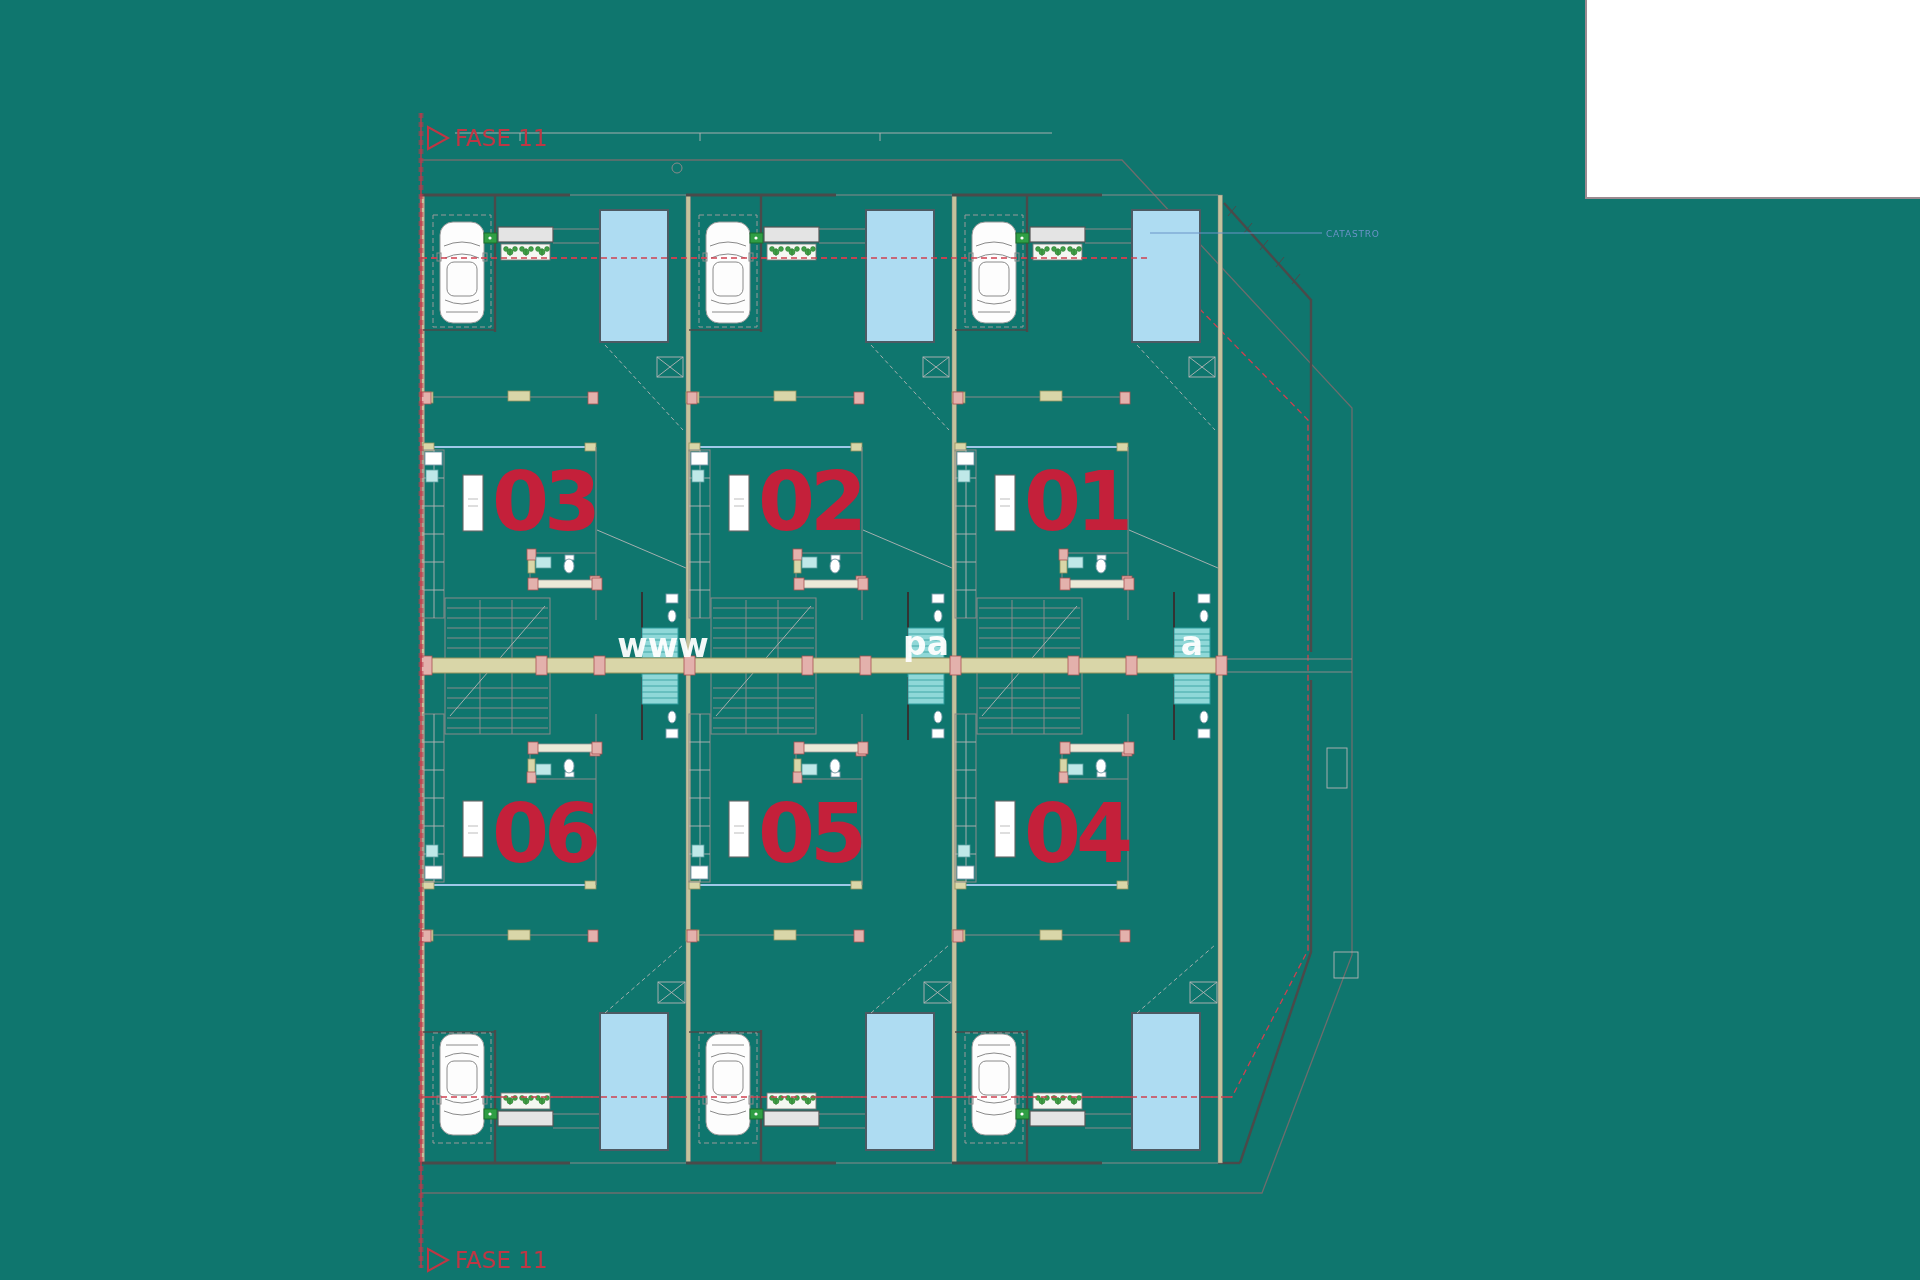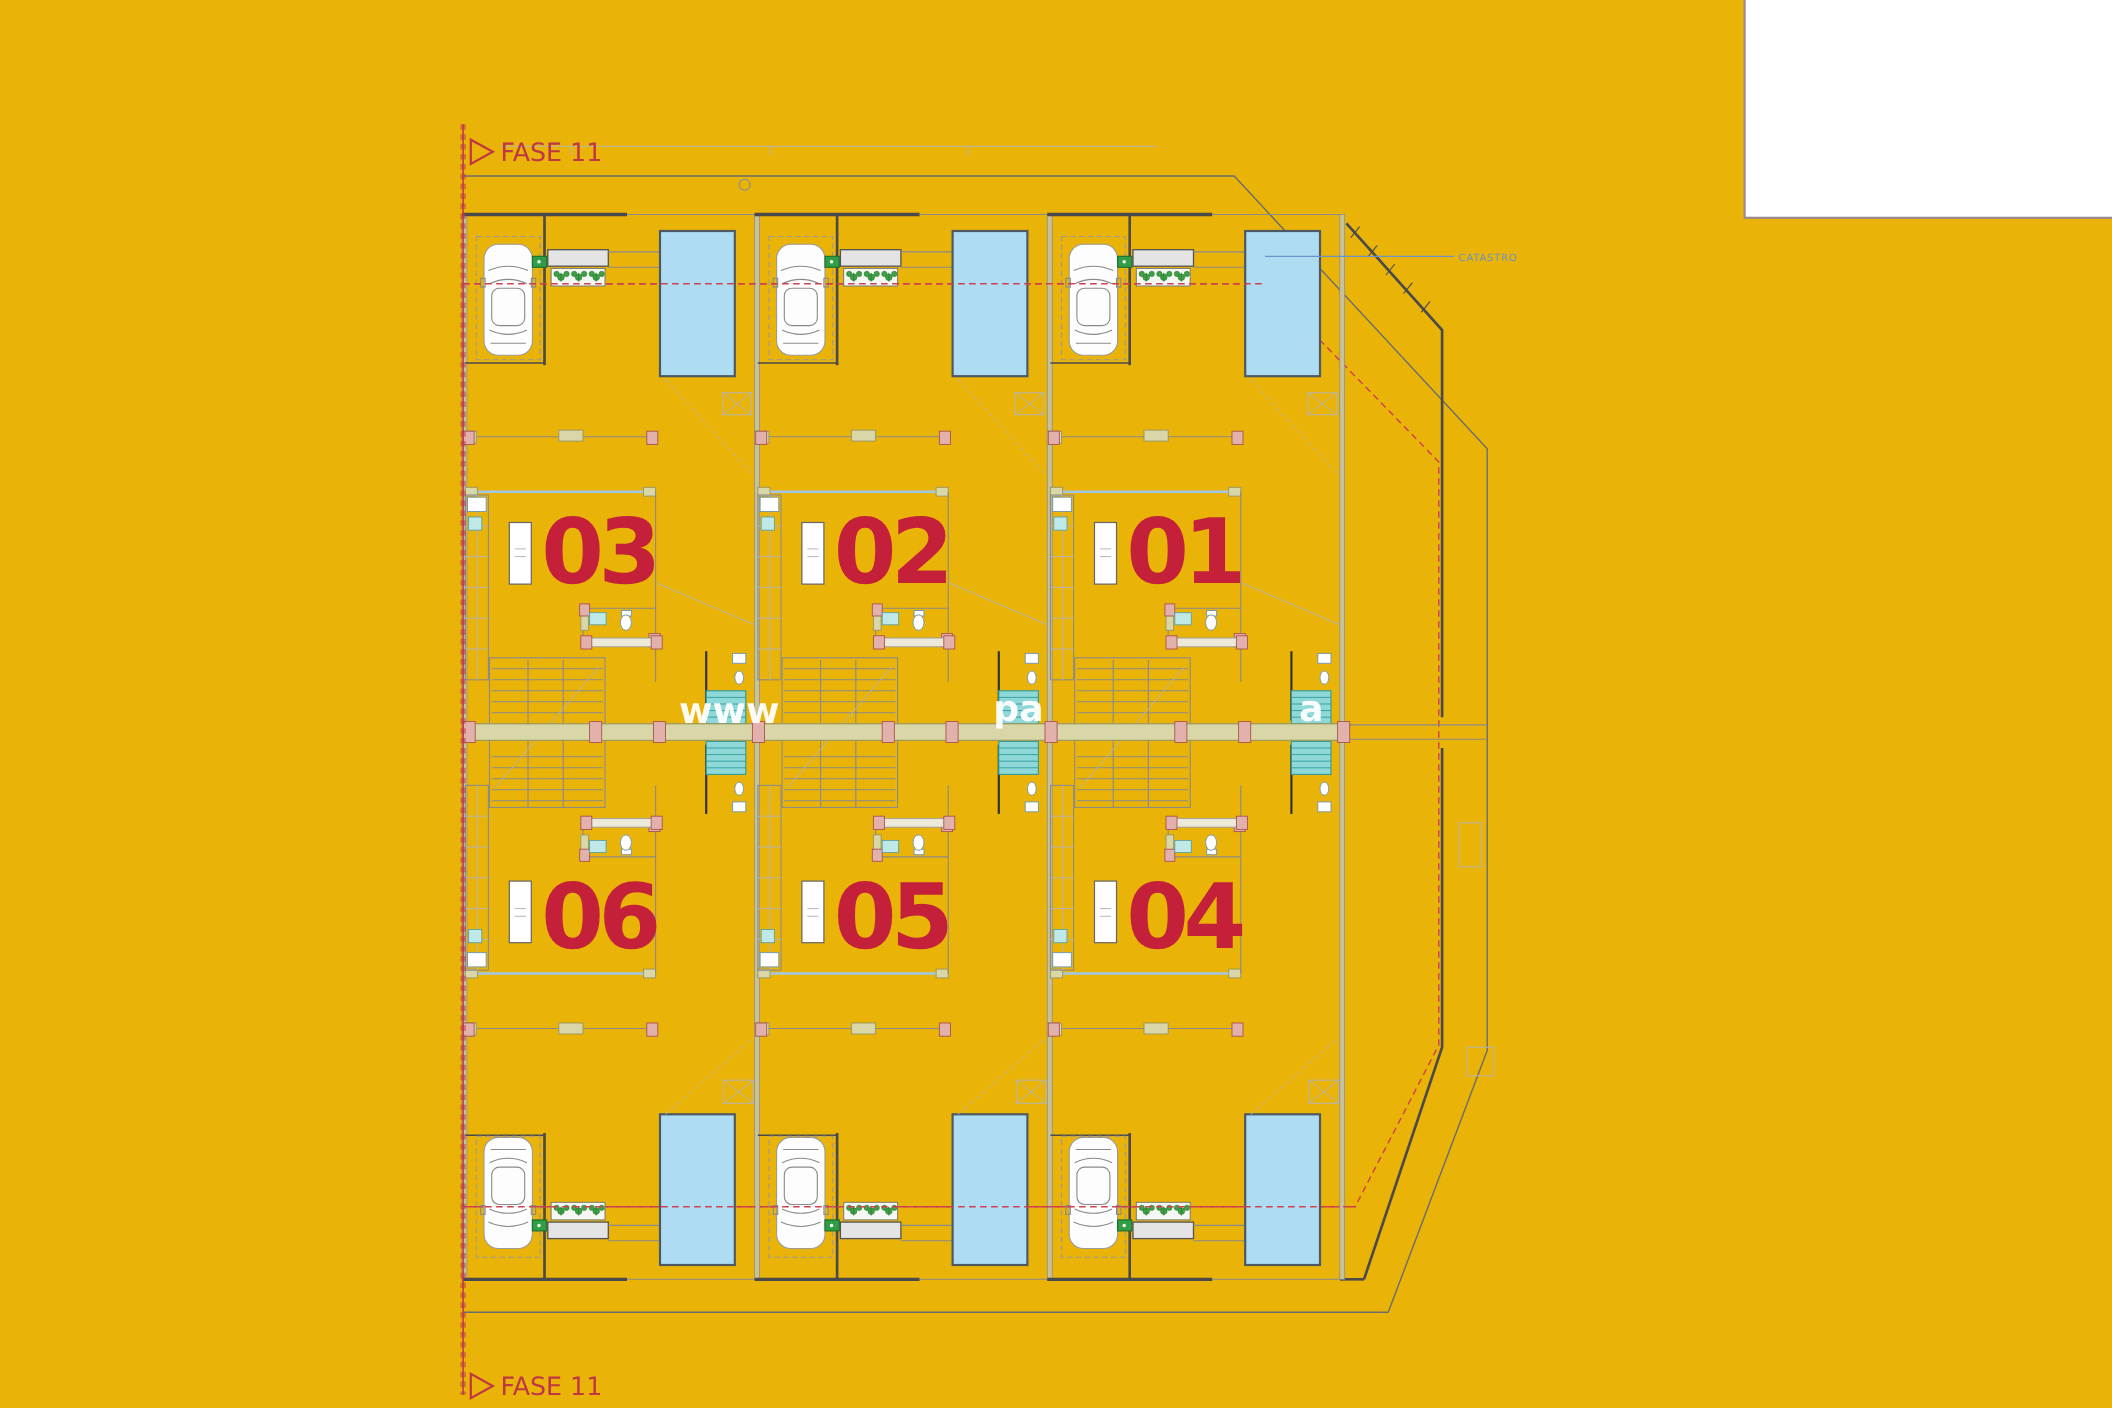--- a/index.html
+++ b/index.html
@@ -1,16 +1,16 @@
 <!DOCTYPE html>
 <html><head>
 <meta charset="utf-8">
 <style>
   html,body{margin:0;padding:0;background:#ffffff;}
-  .stage{position:relative;width:1920px;height:1280px;background:#eab308;overflow:hidden;
+  .stage{position:relative;width:1920px;height:1280px;background:#0f766e;overflow:hidden;
          font-family:"DejaVu Sans",sans-serif;}
   svg{position:absolute;left:0;top:0;}
   
   .ln{stroke:#8a8a8a;stroke-width:1;fill:none}
   .lt{stroke:#b5b5b5;stroke-width:.9;fill:none}
   .lnD{stroke:#4a4a4a;fill:none}
   .w2{stroke-width:2.4}
   .w3{stroke-width:3}
   .dash{stroke-dasharray:5 3;stroke:#9a9a9a;fill:none;stroke-width:1}
   .blue{stroke:#9fc8e8;stroke-width:2.2;fill:none}

